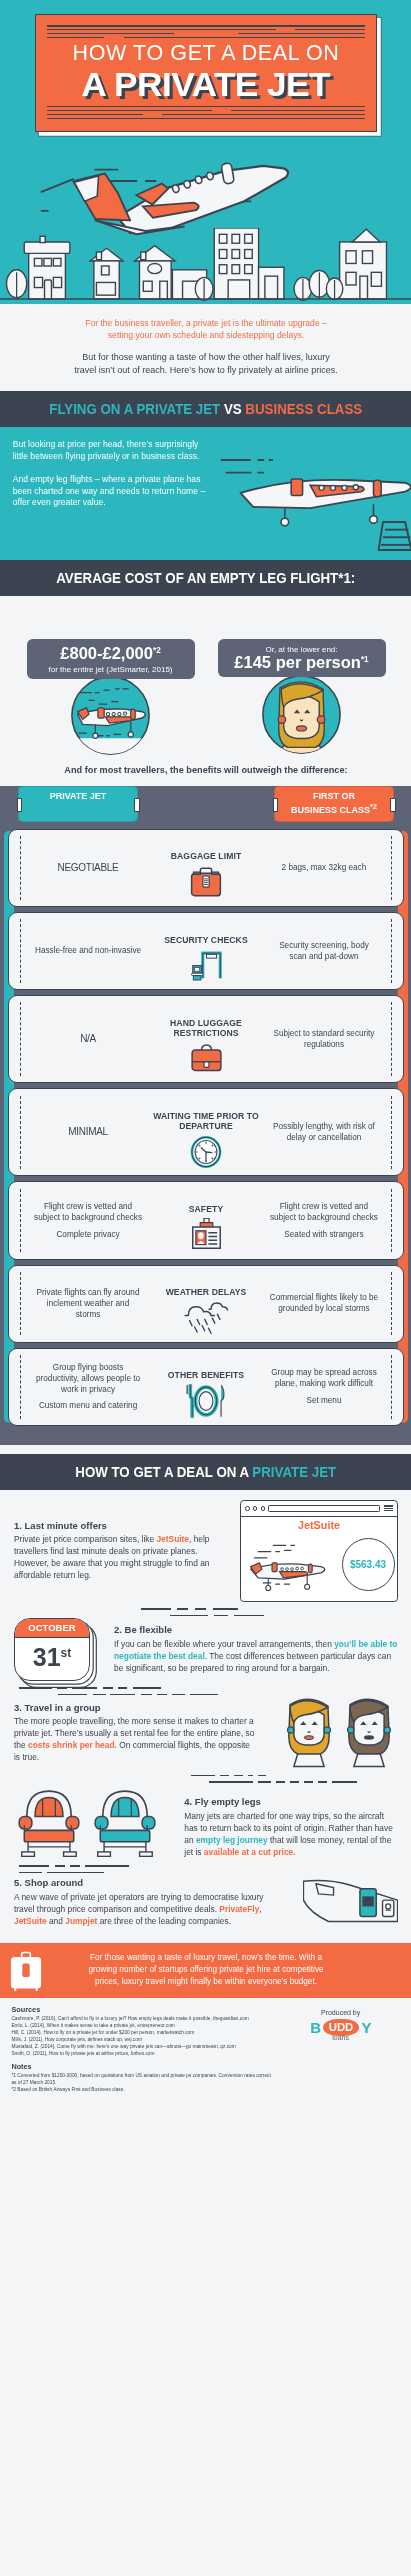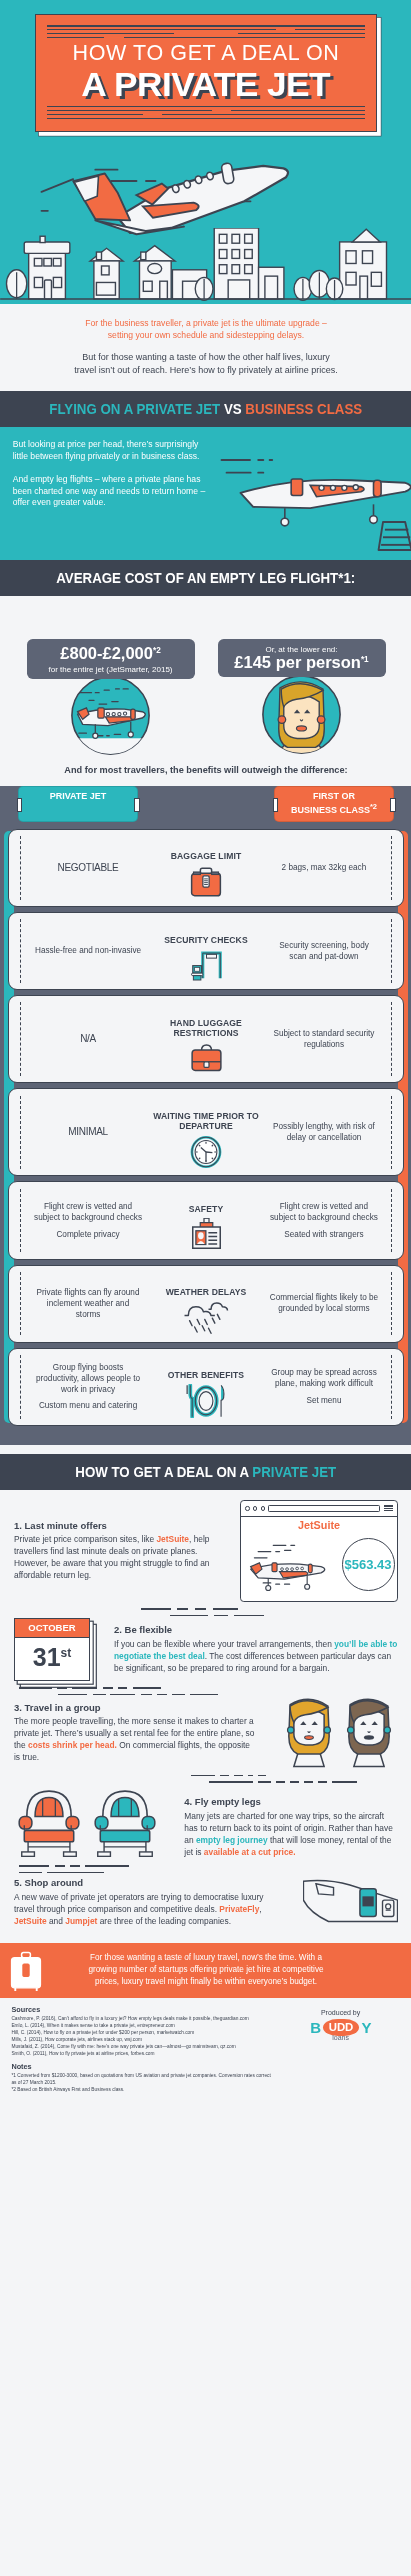--- a/index.html
+++ b/index.html
@@ -225,28 +225,28 @@
   .dot { width: 4.4px; height: 4.4px; border: 1px solid #3d4451; border-radius: 50%; }
   .url { flex: 1; height: 6.3px; border: 1px solid #3d4451; border-radius: 1.3px; }
   .ham { width: 9px; }
   .ham i { display: block; height: 1.1px; background: #3d4451; margin: 1.3px 0; }
   .browser-body { padding: 2.5px 3.8px 3.8px; position: relative; height: 84px; }
   .brand { text-align: center; color: #f26b43; font-weight: bold; font-size: 10.8px; margin-bottom: 1.3px; }
   .price-bubble {
     position: absolute; right: 2.5px; top: 21.5px;
     width: 53px; height: 53px; border: 1.3px solid #3d4451; border-radius: 50%;
     display: flex; align-items: center; justify-content: center;
-    color: #2bb7bd; font-weight: bold; font-size: 13px; background: #fff;
+    color: #2bb7bd; font-weight: bold; font-size: 10px; background: #fff;
   }
 
   .cal {
     width: 76px; flex-shrink: 0; position: relative;
   }
   .cal-inner {
-    border: 1.9px solid #3d4451; border-radius: 0; background: #fff; overflow: hidden;
+    border: 1.9px solid #3d4451; border-radius: 16px; background: #fff; overflow: hidden;
     box-shadow: 3.2px 3.2px 0 -0.6px #fff, 3.2px 3.2px 0 0.6px #3d4451, 6.3px 6.3px 0 -0.6px #fff, 6.3px 6.3px 0 0.6px #3d4451;
   }
   .cal-head {
     background: #f26b43; color: #fff; font-weight: bold; font-size: 9.5px;
     text-align: center; padding: 3.2px 0 3.8px; border-bottom: 1.9px solid #3d4451;
   }
   .cal-day {
     text-align: center; font-size: 25px; font-weight: bold; padding: 5px 0 7.6px; color: #3d4451;
   }
   .cal-day sup { font-size: 12px; }

